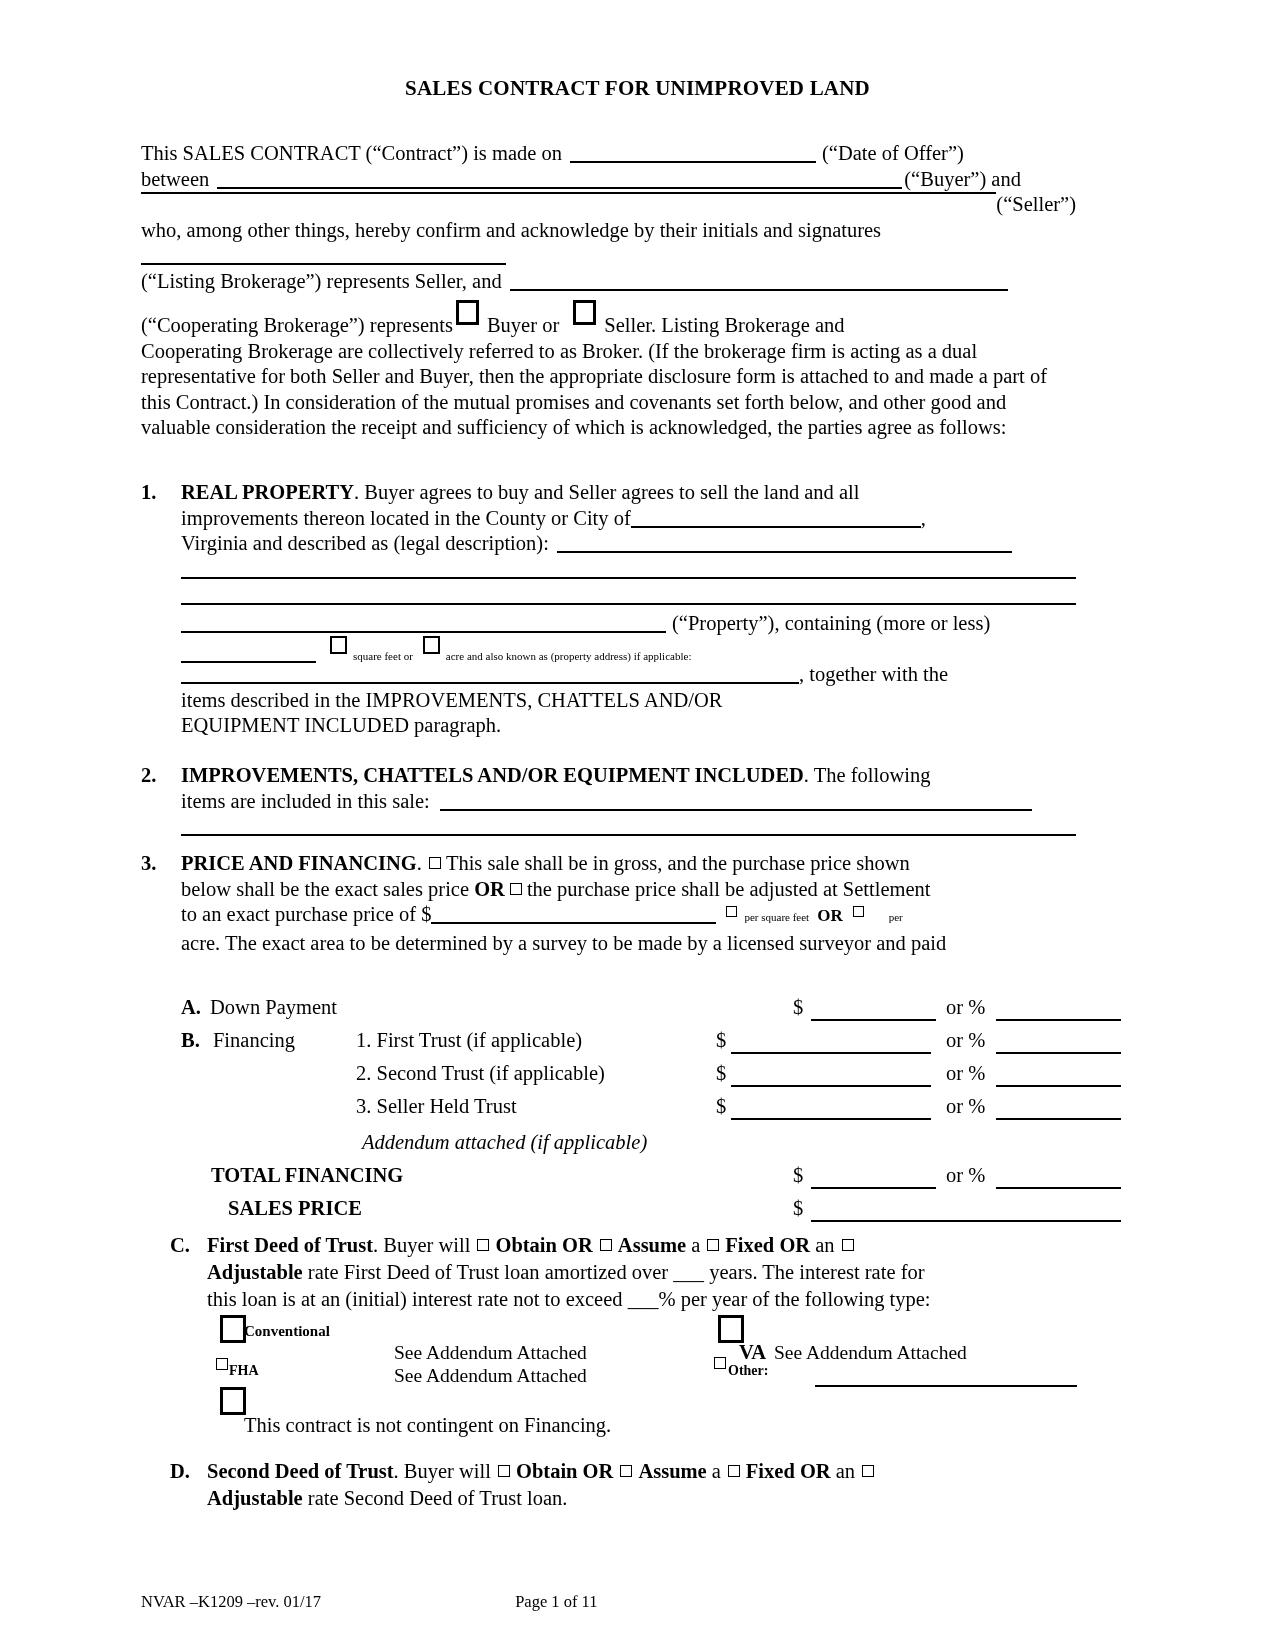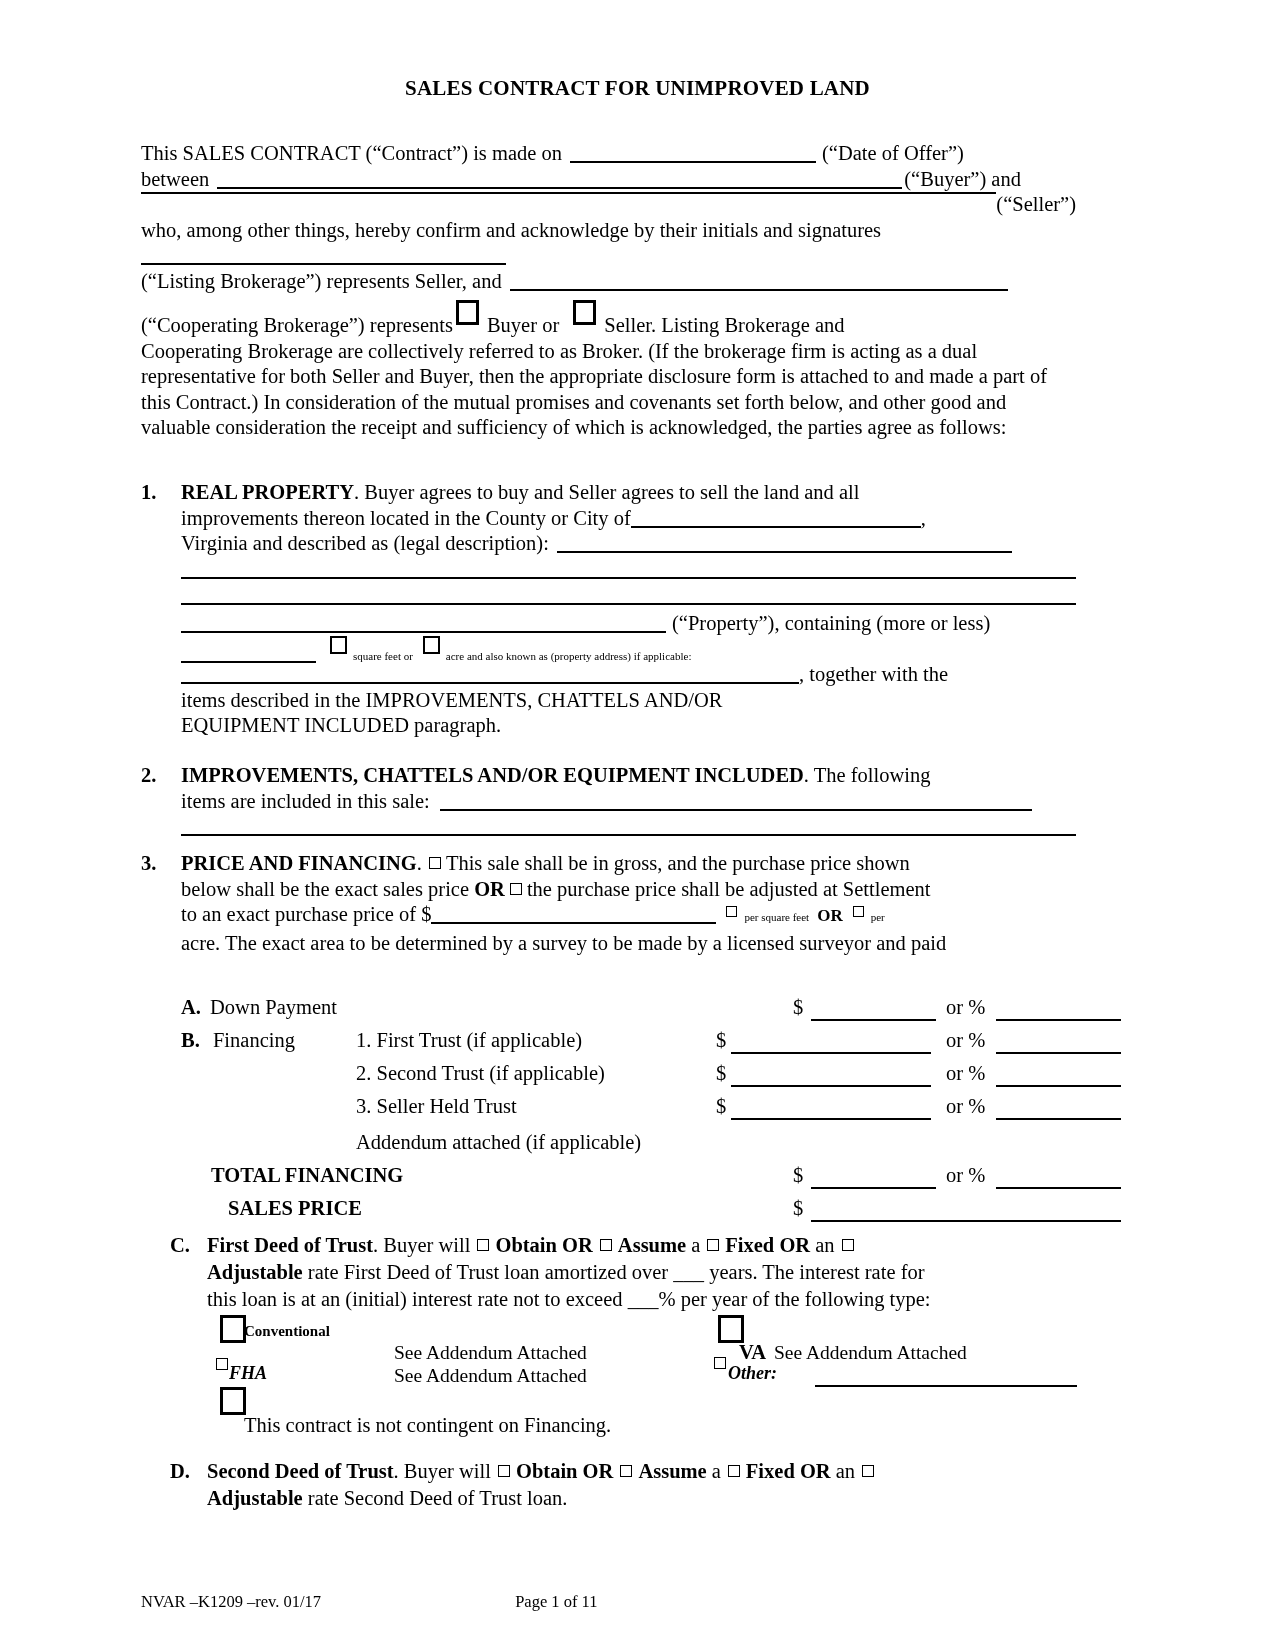--- a/index.html
+++ b/index.html
@@ -45,21 +45,21 @@
     margin:0 2px;
   }
   .cbx-xs{
     display:inline-block; width:9px; height:9px;
     border:1.5px solid #000; vertical-align:4px;
     margin:0 1px;
   }
 
   b, .b { font-weight:bold; }
   .small { font-size:11px; }
-  .xsmall { font-size:18px; font-weight:bold;font-style:italic; }
+  .xsmall { font-size:14px; font-weight:bold; }
 
   
   .item { position:relative; padding-left:40px; }
   .item > .num { position:absolute; left:0; top:0; font-weight:bold; }
   .sub  { position:relative; padding-left:37px; }
   .sub > .num { position:absolute; left:0; top:0; font-weight:bold; }
 
   .footer{
     position:absolute; top:1592px; left:141px; width:960px;
     font-size:16.5px;
@@ -161,21 +161,21 @@
       <div class="ln">
         <b>PRICE AND FINANCING</b><span>.</span><span class="cbx-sm" style="margin-left:7px;"></span><span style="margin-left:3px;">This sale shall be in gross, and the purchase price shown</span>
       </div>
 
       <div class="ln">
         <span>below shall be the exact sales price</span>
         <b>OR</b><span class="cbx-sm" style="margin-left:5px;"></span><span style="margin-left:3px;">the purchase price shall be adjusted at Settlement</span>
       </div>
 
       <div class="ln">
-        <span>to an exact purchase price of $</span><span class="rule" style="width:285px;"></span><span class="cbx-xs" style="margin-left:10px;"></span><span class="small" style="margin-left:6px;">per square feet</span><b class="small" style="margin-left:8px; font-size:17px;">OR</b><span class="cbx-xs" style="margin-left:10px;"></span><span class="small" style="margin-left:6px;text-align:center;">per</span>
+        <span>to an exact purchase price of $</span><span class="rule" style="width:285px;"></span><span class="cbx-xs" style="margin-left:10px;"></span><span class="small" style="margin-left:6px;">per square feet</span><b class="small" style="margin-left:8px; font-size:17px;">OR</b><span class="cbx-xs" style="margin-left:10px;"></span><span class="small" style="margin-left:24px;text-align:center;">per</span>
       </div>
 
       <div class="ln">acre. The exact area to be determined by a survey to be made by a licensed surveyor and paid</div>
 
     </div>
   </div>
 
   <div class="abs" style="left:181px; top:995px; width:900px; font-size:20.5px; line-height:25.5px;">
 
     <div class="abs" style="left:0; top:0; width:900px;">
@@ -207,21 +207,21 @@
 
     <div class="abs" style="left:0; top:99px; width:900px;">
       <span class="abs" style="left:175px;">3. Seller Held Trust</span>
       <span class="abs" style="left:535px;">$</span>
       <span class="abs rule" style="left:550px; top:24px; width:200px;"></span>
       <span class="abs" style="left:765px;">or %</span>
       <span class="abs rule" style="left:815px; top:24px; width:125px;"></span>
     </div>
 
     <div class="abs" style="left:0; top:135px; width:900px;">
-      <span class="abs" style="left:175px;">Addendum attached (if applicable)</span>
+      <span class="abs" style="left:181px;font-style:italic;">Addendum attached (if applicable)</span>
     </div>
 
     <div class="abs" style="left:0; top:168px; width:900px;">
       <b class="abs" style="left:30px;">TOTAL FINANCING</b>
       <span class="abs" style="left:612px;">$</span>
       <span class="abs rule" style="left:630px; top:24px; width:125px;"></span>
       <span class="abs" style="left:765px;">or %</span>
       <span class="abs rule" style="left:815px; top:24px; width:125px;"></span>
     </div>
 

